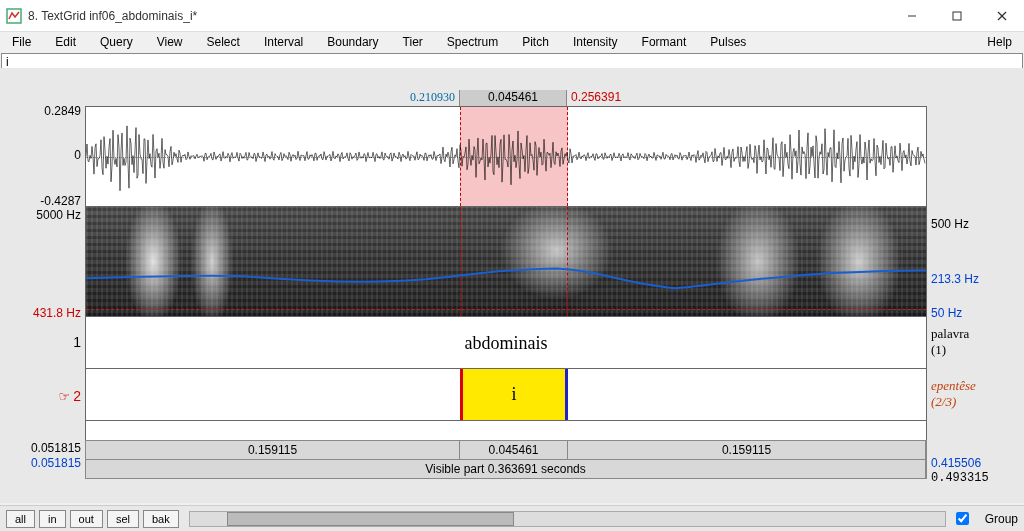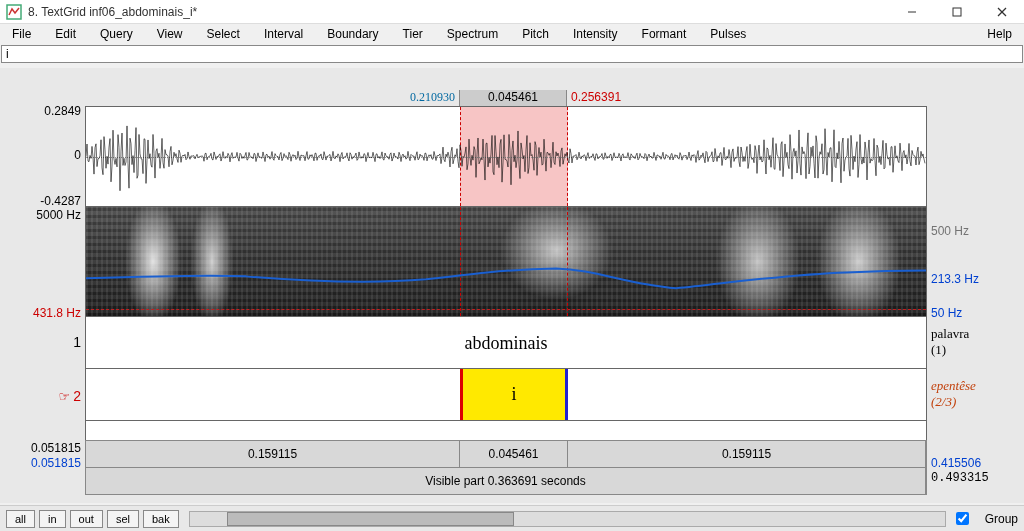--- a/index.html
+++ b/index.html
@@ -1,18 +1,18 @@
 <!DOCTYPE html>
 <html><head>
 <meta charset="utf-8">
 <style>
   * { box-sizing: border-box; margin: 0; padding: 0; }
   html, body { width: 1024px; height: 531px; overflow: hidden; font-family: "Segoe UI", Tahoma, sans-serif; font-size: 12px; background: #f0f0f0; }
   
-  .titlebar { height: 24px; background: #fff; display: flex; align-items: center; padding-left: 6px; border-bottom: 1px solid #ddd; }
+  .titlebar { height: 32px; background: #fff; display: flex; align-items: center; padding-left: 6px; border-bottom: 1px solid #ddd; }
   .titlebar .app-icon { width: 16px; height: 16px; margin-right: 6px; display: inline-flex; align-items: center; justify-content: center;}
   .titlebar .title { flex: 1; font-size: 12px; color: #333; }
   .winbtns { display: flex; height: 100%; }
   .winbtn { width: 45px; height: 100%; display:flex; align-items:center; justify-content:center; font-size:14px; color:#333; }
   
   .menubar { height: 20px; background:#f0f0f0; display:flex; align-items:center; padding: 0 4px; font-size:12px; gap:8px; }
   .menubar .menuitem { padding: 2px 8px; cursor:default; }
   .menubar .spacer { flex:1; }
   
   .entrybar { height: 18px; background:#fff; border:1px solid #888; margin:1px; padding:1px 4px; display:flex; align-items:center;}
@@ -42,21 +42,21 @@
   .spectrogram svg { position:absolute; inset:0; width:100%; height:100%;}
   .spectrogram .pitchline { position:absolute; inset:0;}
   
   .tier { position:absolute; left:0; right:0; background:#fff; border-bottom:1px solid #666;}
   .tier1 { top:210px; height:52px;}
   .tier2 { top:262px; height:52px; }
   .tier .word { position:absolute; top:50%; left:50%; transform:translate(-50%,-50%); font-family: "Times New Roman", serif; font-size:18px; }
   .tier2 .segblock { position:absolute; top:0; bottom:0; left:374px; width:108px; background:#ffe900; border-left:3px solid #d00; border-right:3px solid #2020d0; display:flex; align-items:center; justify-content:center; font-family:"Times New Roman",serif; font-size:18px;}
   
   .bottombars { position:absolute; left:85px; right:97px; bottom:0; height:62px;}
-  .bar { height:28px; background:#d8d8d8; border:1px solid #888; display:flex; font-size:12px; margin-top:-1px;}
+  .bar { height:20px; background:#d8d8d8; border:1px solid #888; display:flex; font-size:12px; margin-top:-1px;}
   .bar .cell { border-right:1px solid #888; display:flex; align-items:center; justify-content:center;}
   .bar.visbar .cell {flex:1;}
   .bar.totbar .cell {flex:1;}
   .bar.selbar .pre  {flex:0 0 374px;}
   .bar.selbar .sel  {flex:0 0 108px;}
   .bar.selbar .post {flex:1;}
   
   .cornerL { position:absolute; left:0; width:85px; bottom:0; height:62px; font-size:12px;}
   .cornerL .v { position:absolute; right:4px; text-align:right; width:80px;}
   .cornerR { position:absolute; right:0; width:97px; bottom:0; height:62px; font-size:12px;}
@@ -152,21 +152,21 @@
     <span class="lbl" style="top:-2px;">0.2849</span>
     <span class="lbl" style="top:42px;">0</span>
     <span class="lbl" style="top:88px;">-0.4287</span>
     <span class="lbl" style="top:102px;">5000 Hz</span>
     <span class="lbl" style="top:200px;color:#c00;">431.8 Hz</span>
     <span class="tiernum" style="top:228px;">1</span>
     <span class="tiernum sel" style="top:282px;"><span class="hand">☞</span><span>2</span></span>
   </div>
 
   <div class="axis-right">
-    <span class="lbl" style="top:118px;color:#737373;">500 Hz</span>
+    <span class="lbl" style="top:111px;color:#000000;">500 Hz</span>
     <span class="lbl" style="top:166px;color:#0040d0;">213.3 Hz</span>
     <span class="lbl" style="top:200px;color:#0040d0;">50 Hz</span>
     <span class="tierlabel" style="top:220px;">palavra</span>
     <span class="tierlabel" style="top:236px;">(1)</span>
     <span class="tierlabel sel" style="top:272px;">epentêse</span>
     <span class="tierlabel sel" style="top:288px;">(2/3)</span>
   </div>
 
   <div class="panels">
 

